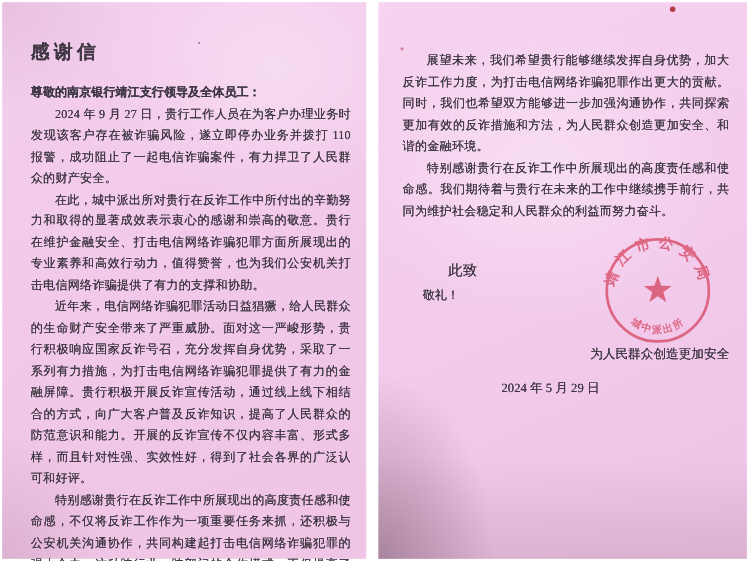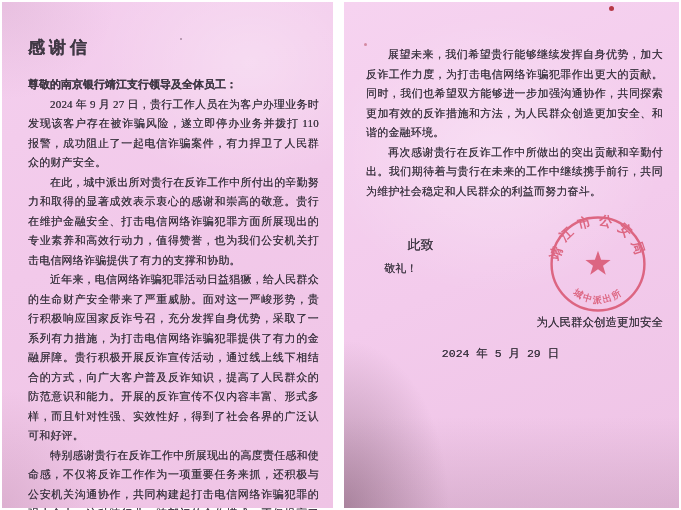--- a/index.html
+++ b/index.html
@@ -34,21 +34,20 @@
   }
   .page-right{
     width:335px;
     margin-left:11px;
     padding:44px 16px 0 22px;
     background:
       radial-gradient(240px 200px at 45% 30%, rgba(255,255,255,0.32), rgba(255,255,255,0) 70%),
       radial-gradient(150px 240px at 0% 100%, rgba(118,84,104,0.50), rgba(118,84,104,0) 70%),
       linear-gradient(to top, rgba(150,110,135,0.22), rgba(150,110,135,0) 18%),
       linear-gradient(155deg,#f6d3f0 0%,#f3cbec 50%,#eec3e5 100%);
-    font-family: Liberation Mono, monospace;
   }
   .letter-title{
     margin:0 0 16px 0;
     text-align:left;
     font-size:17px;
     font-weight:bold;
     letter-spacing:4px;
     text-shadow:0 0 0.6px currentColor;
   }
   .salutation{
@@ -122,21 +121,21 @@
     <h1 class="letter-title">感谢信</h1>
     <p class="salutation">尊敬的南京银行靖江支行领导及全体员工：</p>
     <p class="para">2024 年 9 月 27 日，贵行工作人员在为客户办理业务时发现该客户存在被诈骗风险，遂立即停办业务并拨打 110 报警，成功阻止了一起电信诈骗案件，有力捍卫了人民群众的财产安全。</p>
     <p class="para">在此，城中派出所对贵行在反诈工作中所付出的辛勤努力和取得的显著成效表示衷心的感谢和崇高的敬意。贵行在维护金融安全、打击电信网络诈骗犯罪方面所展现出的专业素养和高效行动力，值得赞誉，也为我们公安机关打击电信网络诈骗提供了有力的支撑和协助。</p>
     <p class="para">近年来，电信网络诈骗犯罪活动日益猖獗，给人民群众的生命财产安全带来了严重威胁。面对这一严峻形势，贵行积极响应国家反诈号召，充分发挥自身优势，采取了一系列有力措施，为打击电信网络诈骗犯罪提供了有力的金融屏障。贵行积极开展反诈宣传活动，通过线上线下相结合的方式，向广大客户普及反诈知识，提高了人民群众的防范意识和能力。开展的反诈宣传不仅内容丰富、形式多样，而且针对性强、实效性好，得到了社会各界的广泛认可和好评。</p>
     <p class="para">特别感谢贵行在反诈工作中所展现出的高度责任感和使命感，不仅将反诈工作作为一项重要任务来抓，还积极与公安机关沟通协作，共同构建起打击电信网络诈骗犯罪的强大合力。这种跨行业、跨部门的合作模式，不仅提高了反诈工作的效率和效果，也为我们公安机关提供了宝贵的经验和启示。</p>
   </div>
 
   <div class="page page-right">
     <p class="para">展望未来，我们希望贵行能够继续发挥自身优势，加大反诈工作力度，为打击电信网络诈骗犯罪作出更大的贡献。同时，我们也希望双方能够进一步加强沟通协作，共同探索更加有效的反诈措施和方法，为人民群众创造更加安全、和谐的金融环境。</p>
-    <p class="para">再次感谢贵行在反诈工作中所做出的突出贡献和辛勤付出。我们期待着与贵行在未来的工作中继续携手前行，共同为维护社会稳定和人民群众的利益而努力奋斗。</p>
+    <p class="para">特别感谢贵行在反诈工作中所展现出的高度责任感和使命感。我们期待着与贵行在未来的工作中继续携手前行，共同为维护社会稳定和人民群众的利益而努力奋斗。</p>
     <p class="closing-cizhi">此致</p>
     <p class="closing-jingli">敬礼！</p>
     <p class="signature-org">为人民群众创造更加安全</p>
     <p class="signature-date">2024 年 5 月 29 日</p>
 
     <div class="seal">
       <svg viewBox="0 0 100 100" width="102" height="102">
         <circle cx="50" cy="50" r="45.5" fill="none" stroke="#d8506b" stroke-width="2.4"></circle>
         <path id="sealTopArc" d="M 14,62 A 38,38 0 1,1 86,62" fill="none"></path>
         <path id="sealBottomArc" d="M 27,80 A 37,37 0 0,0 73,80" fill="none"></path>

